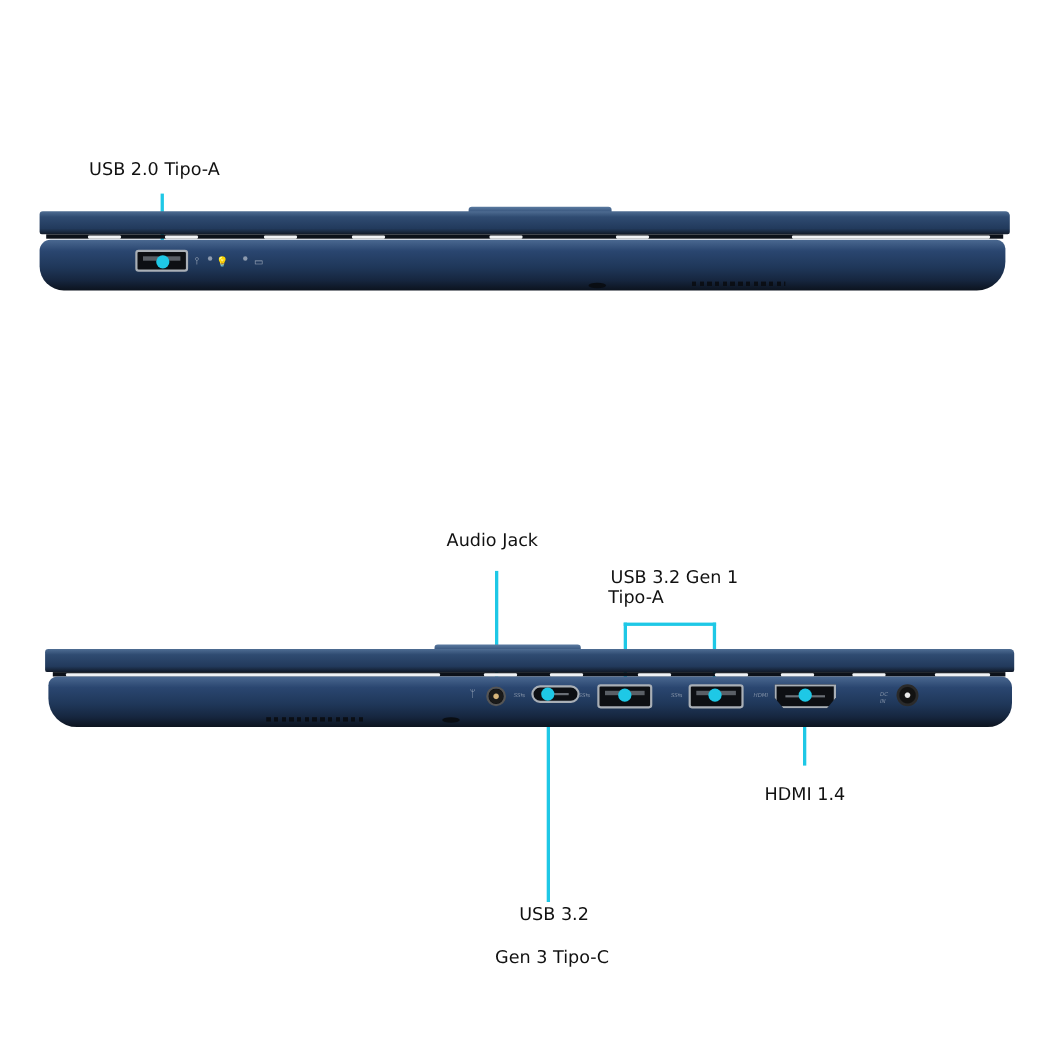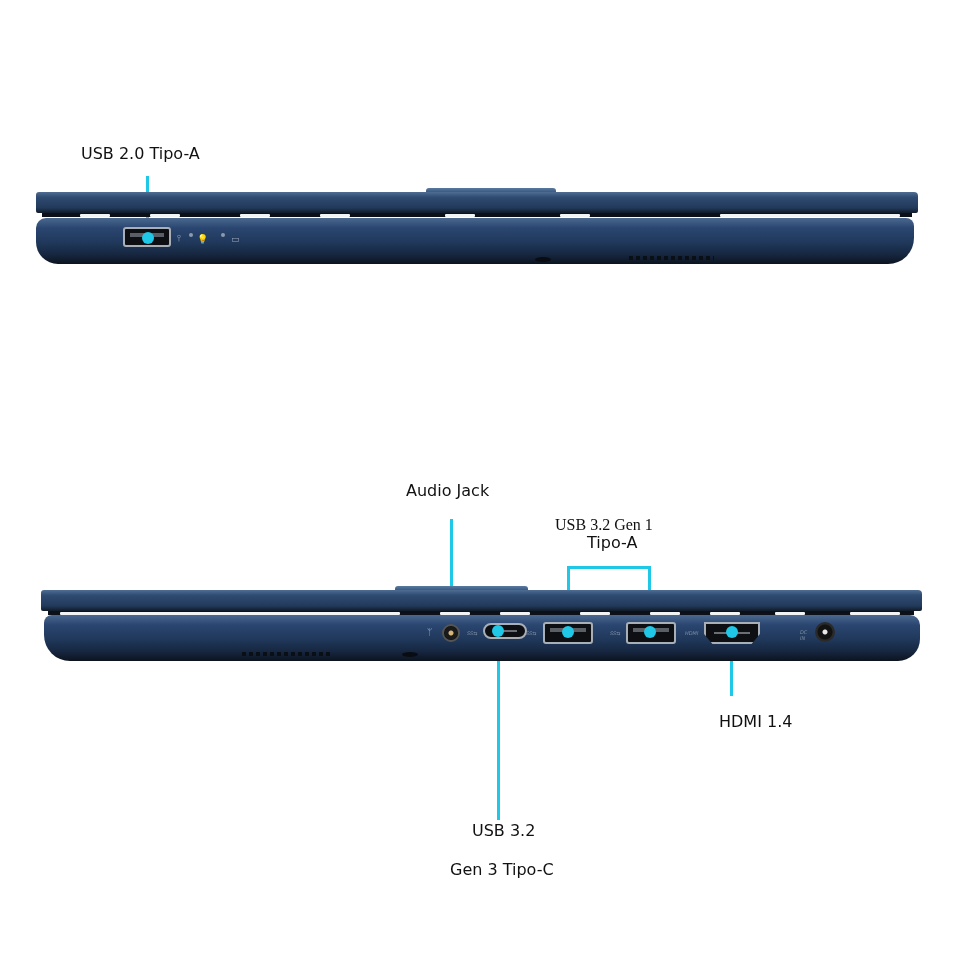--- a/index.html
+++ b/index.html
@@ -66,32 +66,32 @@
   <div class="tiny-icon" style="left:177px; top:233px;">⫯</div>
   <div class="led" style="left:189px; top:233px;"></div>
   <div class="tiny-icon" style="left:197px; top:234px;">💡</div>
   <div class="led" style="left:221px; top:233px;"></div>
   <div class="tiny-icon" style="left:231px; top:234px;">▭</div>
 </div>
 
 <div class="label" style="left:406px; top:481px;">Audio Jack</div>
 <div class="cyan-line" style="left:450px; top:519px; width:3px; height:112px;"></div>
 
-<div class="label" style="left:555px; top:515px;font-family:Liberation Serif, serif;">USB 3.2 Gen 1</div>
-<div class="label" style="left:587px; top:533px;">Tipo-A</div>
+<div class="label" style="left:555px; top:515px;">USB 3.2 Gen 1</div>
+<div class="label" style="left:553px; top:533px;">Tipo-A</div>
 <div class="cyan-line" style="left:567px; top:566px; width:84px; height:3px;"></div>
 <div class="cyan-line" style="left:567px; top:566px; width:3px; height:66px;"></div>
 <div class="cyan-line" style="left:648px; top:566px; width:3px; height:66px;"></div>
 
 <div class="cyan-line" style="left:497px; top:630px; width:3px; height:190px;"></div>
 <div class="label" style="left:472px; top:821px;">USB 3.2</div>
 <div class="label" style="left:450px; top:860px;">Gen 3 Tipo-C</div>
 
 <div class="cyan-line" style="left:730px; top:630px; width:3px; height:66px;"></div>
-<div class="label" style="left:695px; top:712px;margin-left:24px;">HDMI 1.4</div>
+<div class="label" style="left:695px; top:712px;">HDMI 1.4</div>
 
 <div class="laptop" style="left:0; top:0;">
   <div class="lid-hinge-bump" style="left:395px; top:586px; width:133px;"></div>
   <div class="lid" style="left:41px; top:590px; width:881px; height:21px;"></div>
   <div class="gap" style="left:48px; top:611px; width:866px;"></div>
   <div class="gap-foot" style="left:60px; top:612px; width:340px;"></div>
   <div class="gap-foot" style="left:440px; top:612px;"></div>
   <div class="gap-foot" style="left:500px; top:612px;"></div>
   <div class="gap-foot" style="left:580px; top:612px;"></div>
   <div class="gap-foot" style="left:650px; top:612px;"></div>

